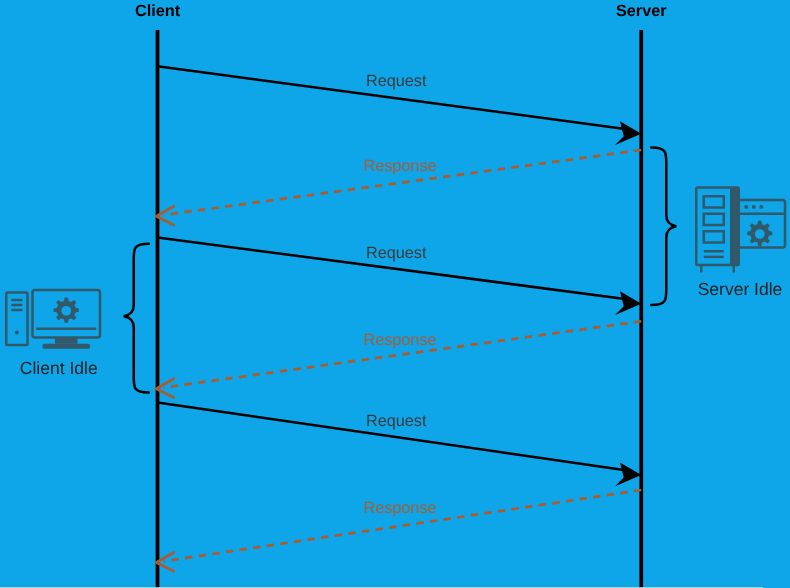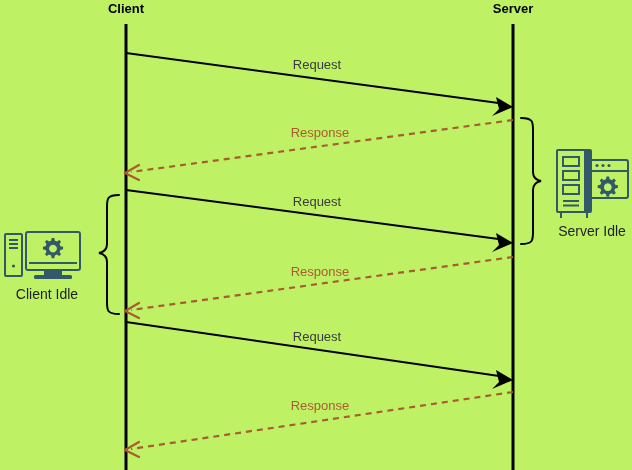--- a/index.html
+++ b/index.html
@@ -7,21 +7,21 @@
     padding: 0;
     background: #ffffff;
   }
   body {
     font-family: "Liberation Sans", sans-serif;
   }
   #canvas {
     position: relative;
     width: 632px;
     height: 470px;
-    background: #bef264;
+    background: #0ea5e9;
     overflow: hidden;
   }
   #diagram-svg {
     position: absolute;
     left: 0;
     top: 0;
     width: 632px;
     height: 470px;
   }
   .lane-title {

